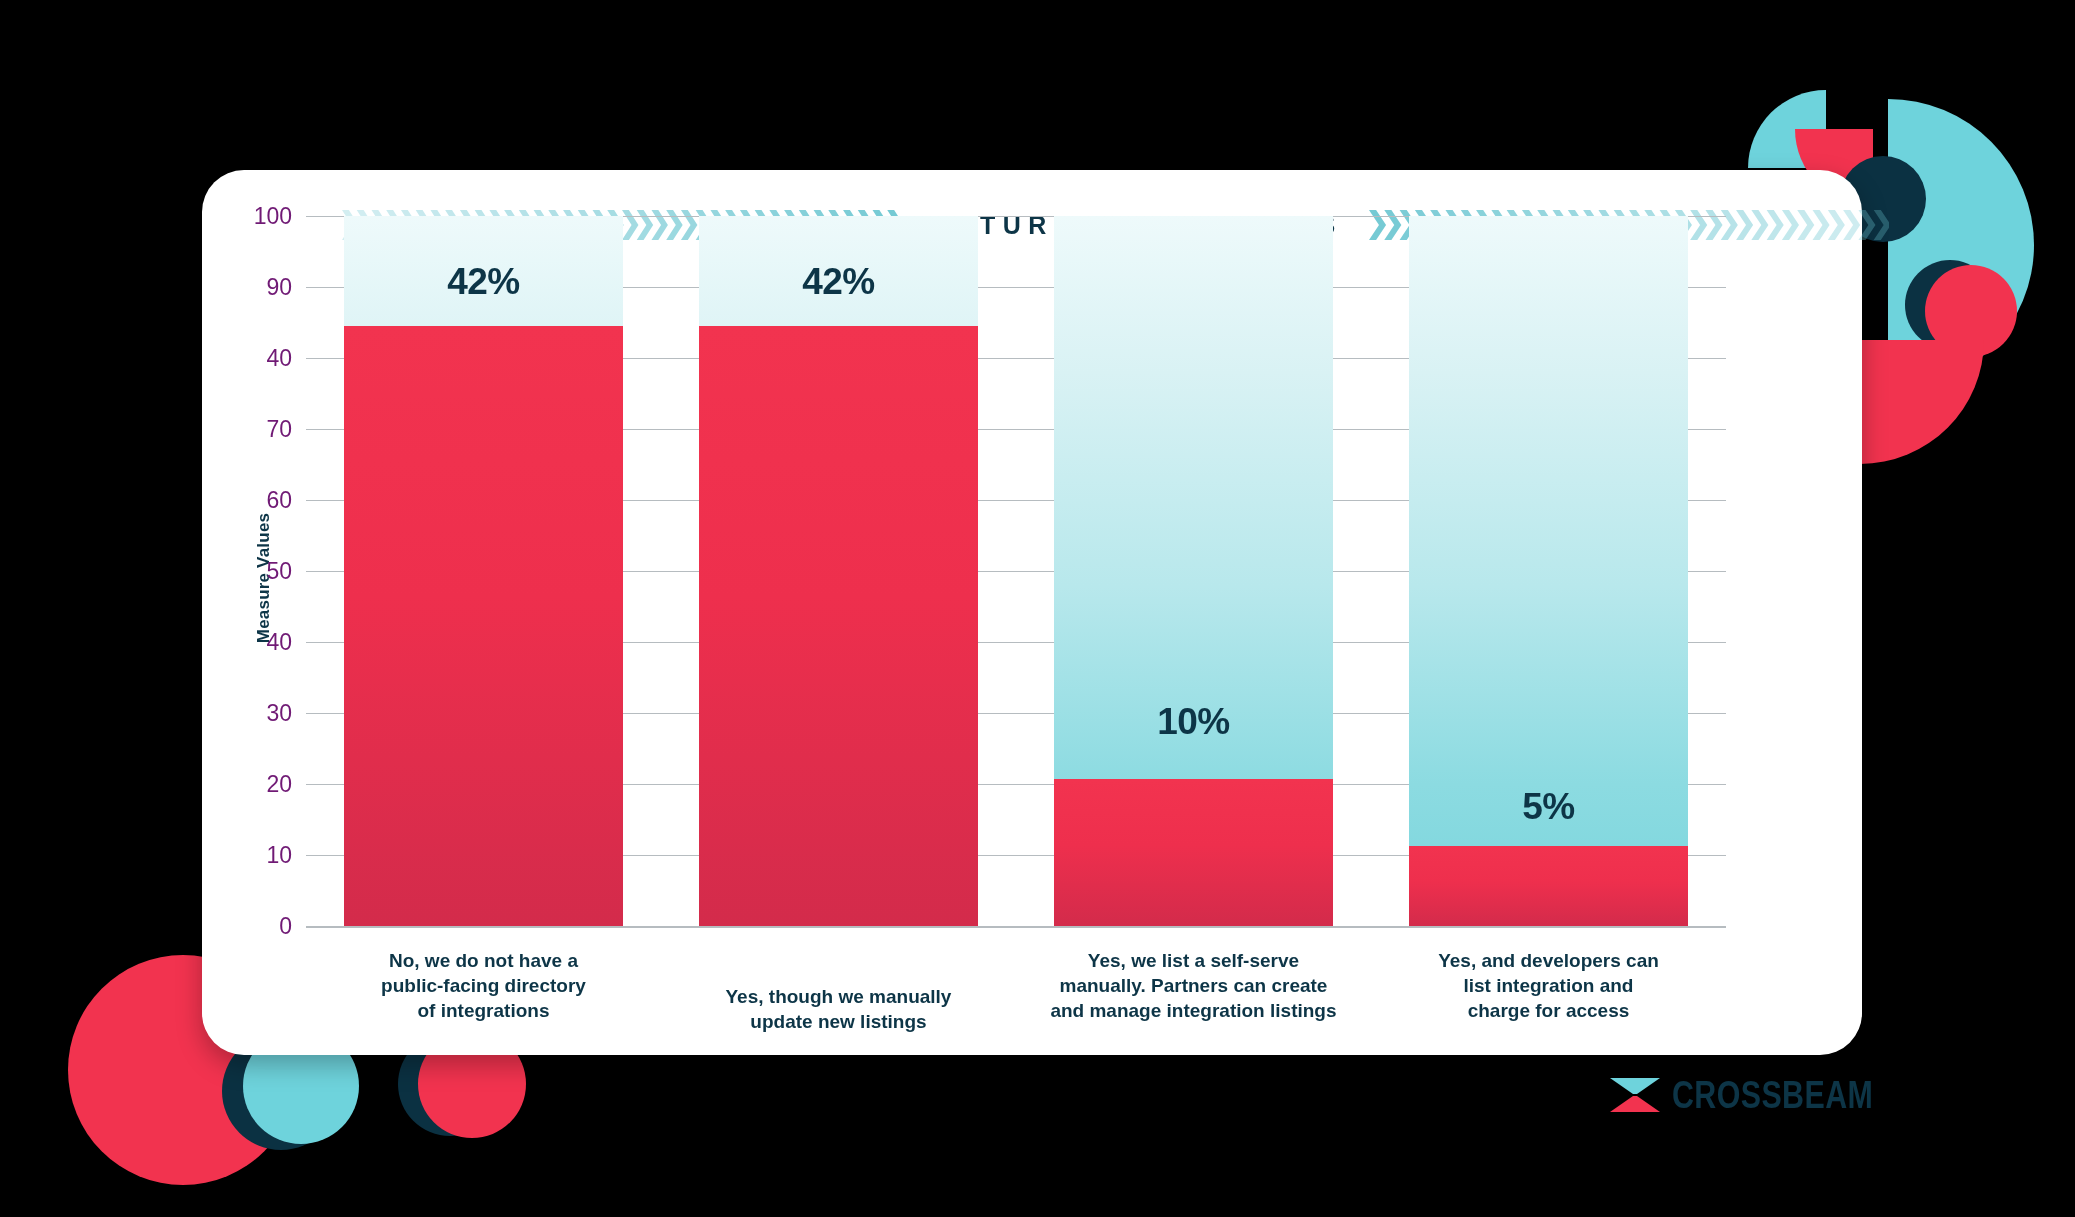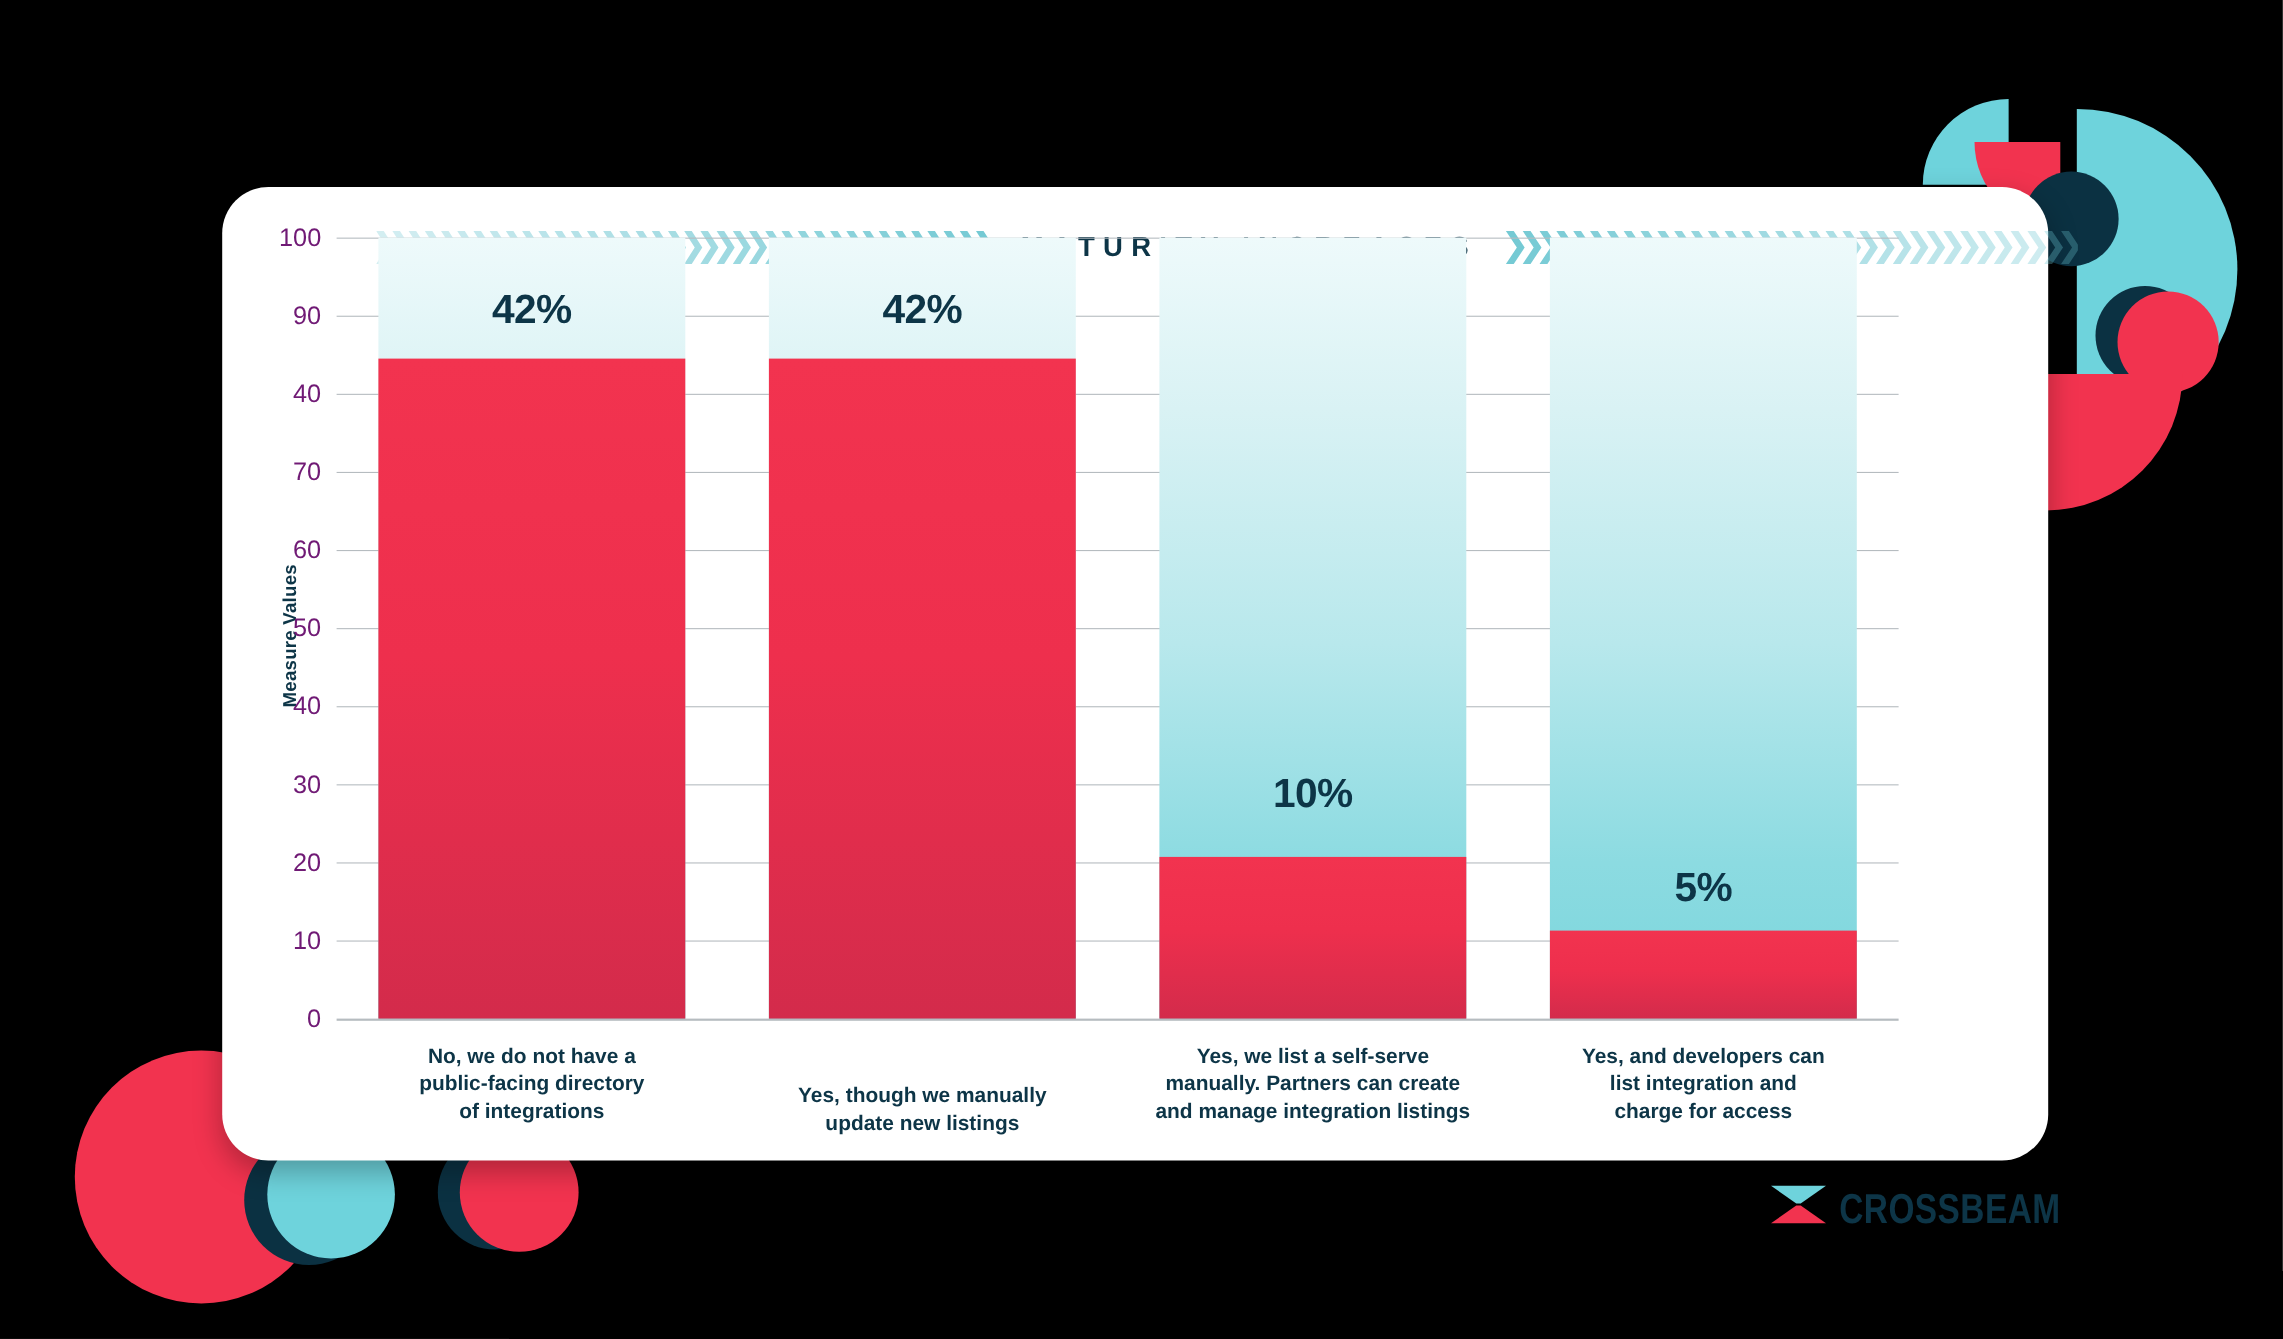--- a/index.html
+++ b/index.html
@@ -210,21 +210,21 @@
     font-weight: 700;
     line-height: 1.32;
     color: #0d3547;
   }
 
   
   #logo {
     position: absolute;
     left: 1608px; top: 1068px;
     display: flex;
-    align-items: flex-end;
+    align-items: center;
     gap: 10px;
     z-index: 12;
   }
   #logo-mark {
     width: 54px; height: 54px;
     position: relative;
   }
   #logo-text {
     font-size: 38px;
     font-weight: 700;

